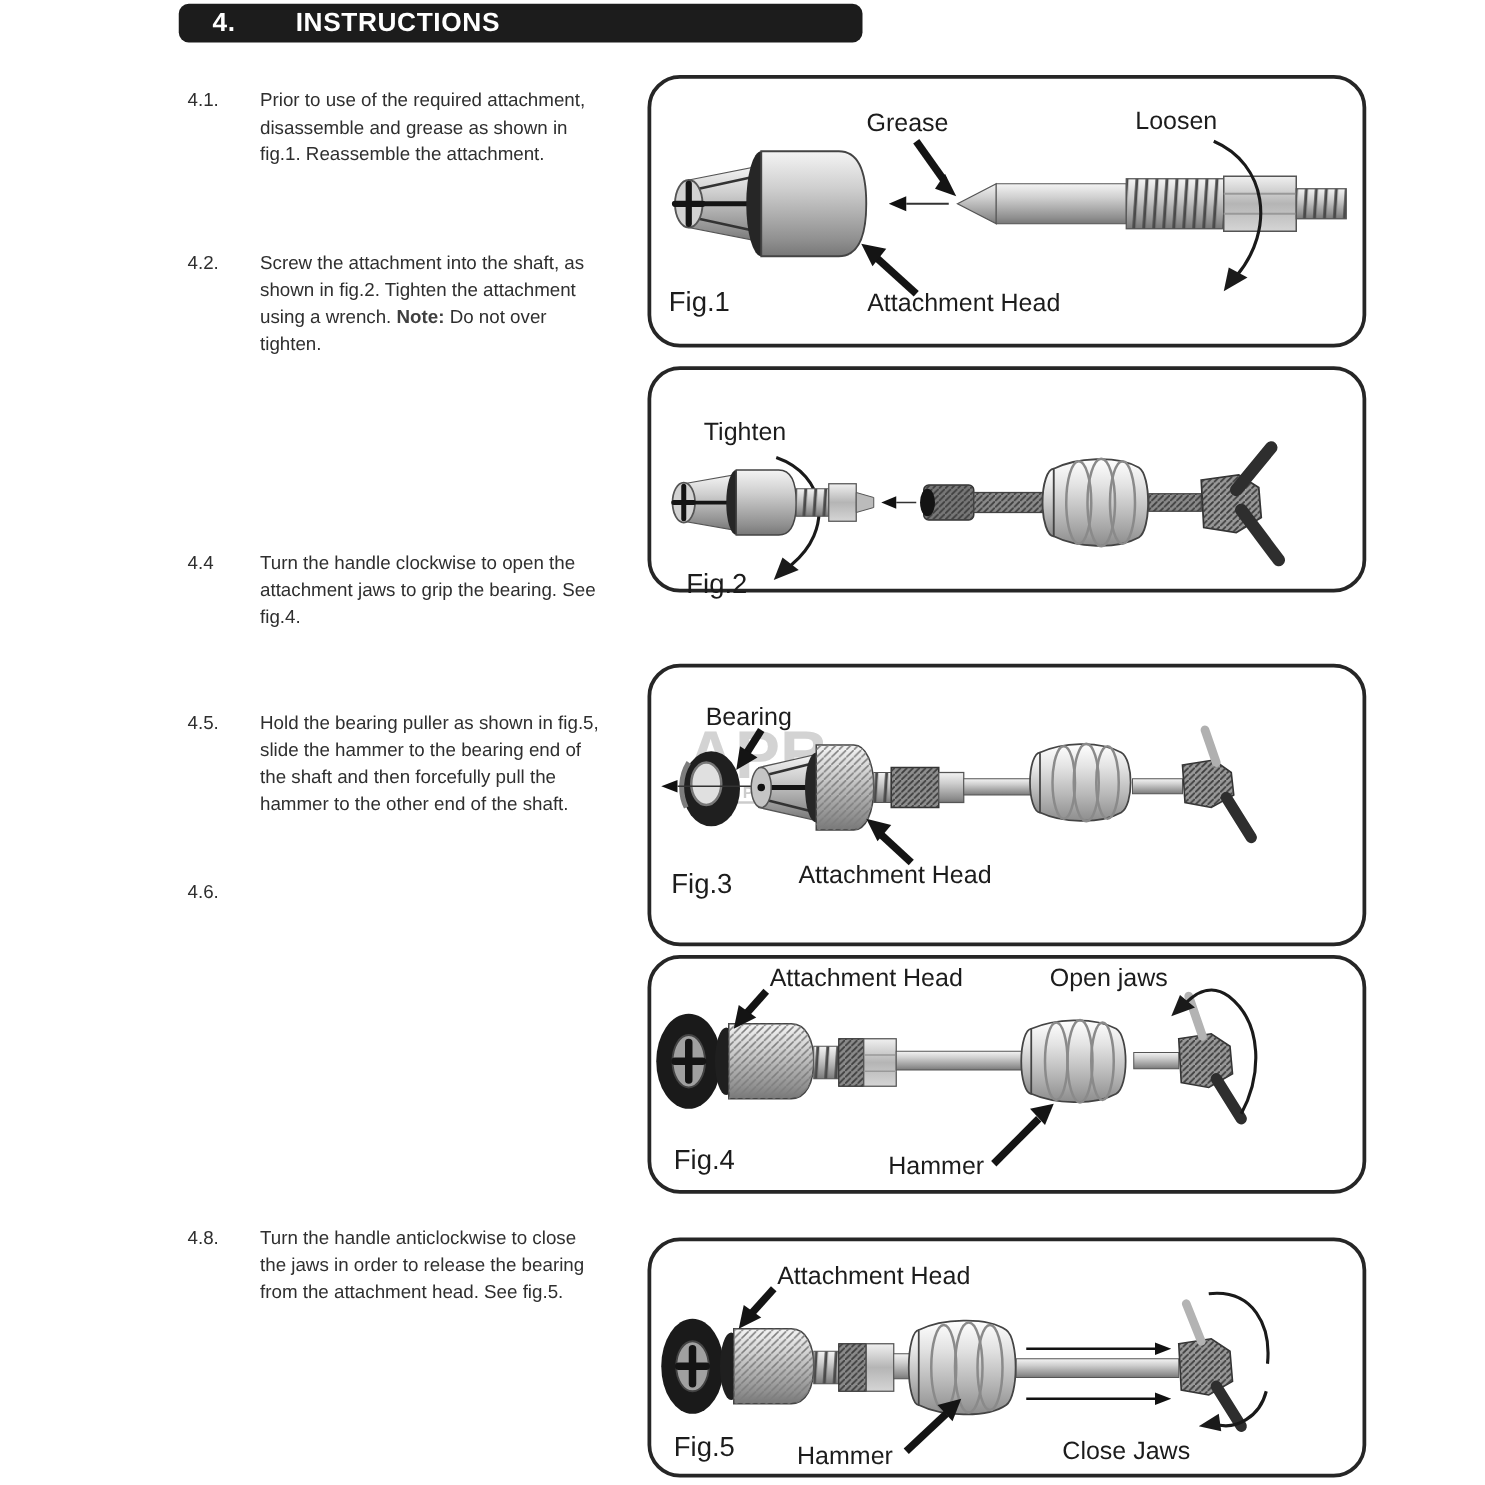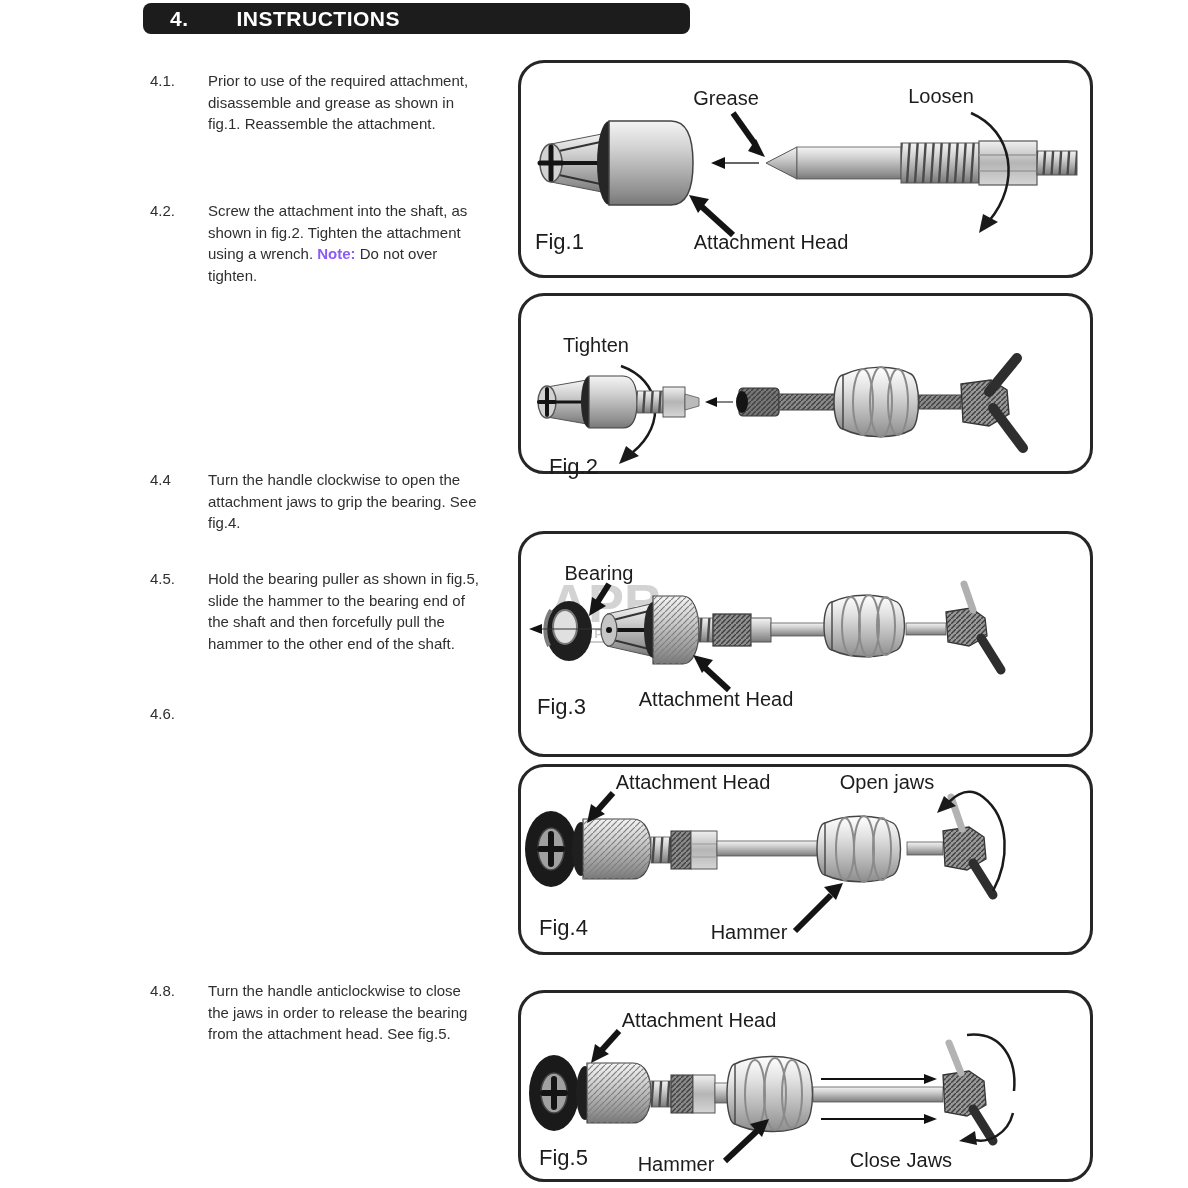--- a/index.html
+++ b/index.html
@@ -12,21 +12,21 @@
     position:absolute;left:143px;top:3px;width:547px;height:31px;
     background:#1c1c1c;border-radius:8px;display:flex;align-items:center;
     color:#ffffff;font-weight:bold;font-size:21px;letter-spacing:0.5px;
   }
   .title-bar .sec-num{margin-left:27px;}
   .title-bar .sec-title{margin-left:48px;}
   
   .step{position:absolute;left:150px;width:336px;font-size:15px;line-height:21.7px;}
   .step .num{position:absolute;left:0;top:0;}
   .step .txt{margin:0 0 0 58px;width:274px;}
-  .step .txt strong{font-weight:bold;color:#8b5cf6;}
+  .step .txt strong{font-weight:bold;color:#404040;}
   
   .fig{
     position:absolute;left:508px;width:575px;background:#fff;
     border:3px solid #262626;border-radius:26px;box-sizing:border-box;margin-left:10px;
   }
   .fig svg{position:absolute;left:0;top:0;display:block;}
   .flabel{font-family:"Liberation Sans",sans-serif;font-size:20px;fill:#1c1c1c;}
   .fcap{font-family:"Liberation Sans",sans-serif;font-size:22px;fill:#1c1c1c;}
   .wm1{font-family:"Liberation Sans",sans-serif;font-size:54px;font-weight:bold;fill:#cccccc;opacity:.85;}
   .wm2{font-family:"Liberation Sans",sans-serif;font-size:13px;font-weight:bold;letter-spacing:2px;fill:#cccccc;}
@@ -73,21 +73,21 @@
   </header>
 
   <div class="step" style="top:70px">
     <span class="num">4.1.</span>
     <p class="txt">Prior to use of the required attachment, disassemble and grease as shown in fig.1. Reassemble the attachment.</p>
   </div>
   <div class="step" style="top:200px">
     <span class="num">4.2.</span>
     <p class="txt"><span>Screw the attachment into the shaft, as shown in fig.2. Tighten the attachment using a wrench.</span> <strong>Note:</strong><span> Do not over tighten.</span></p>
   </div>
-  <div class="step" style="top:469px">
+  <div class="step" style="top:440px">
     <span class="num">4.4</span>
     <p class="txt">Turn the handle clockwise to open the attachment jaws to grip the bearing. See fig.4.</p>
   </div>
   <div class="step" style="top:568px">
     <span class="num">4.5.</span>
     <p class="txt">Hold the bearing puller as shown in fig.5, slide the hammer to the bearing end of the shaft and then forcefully pull the hammer to the other end of the shaft.</p>
   </div>
   <div class="step" style="top:703px">
     <span class="num">4.6.</span>
   </div>

